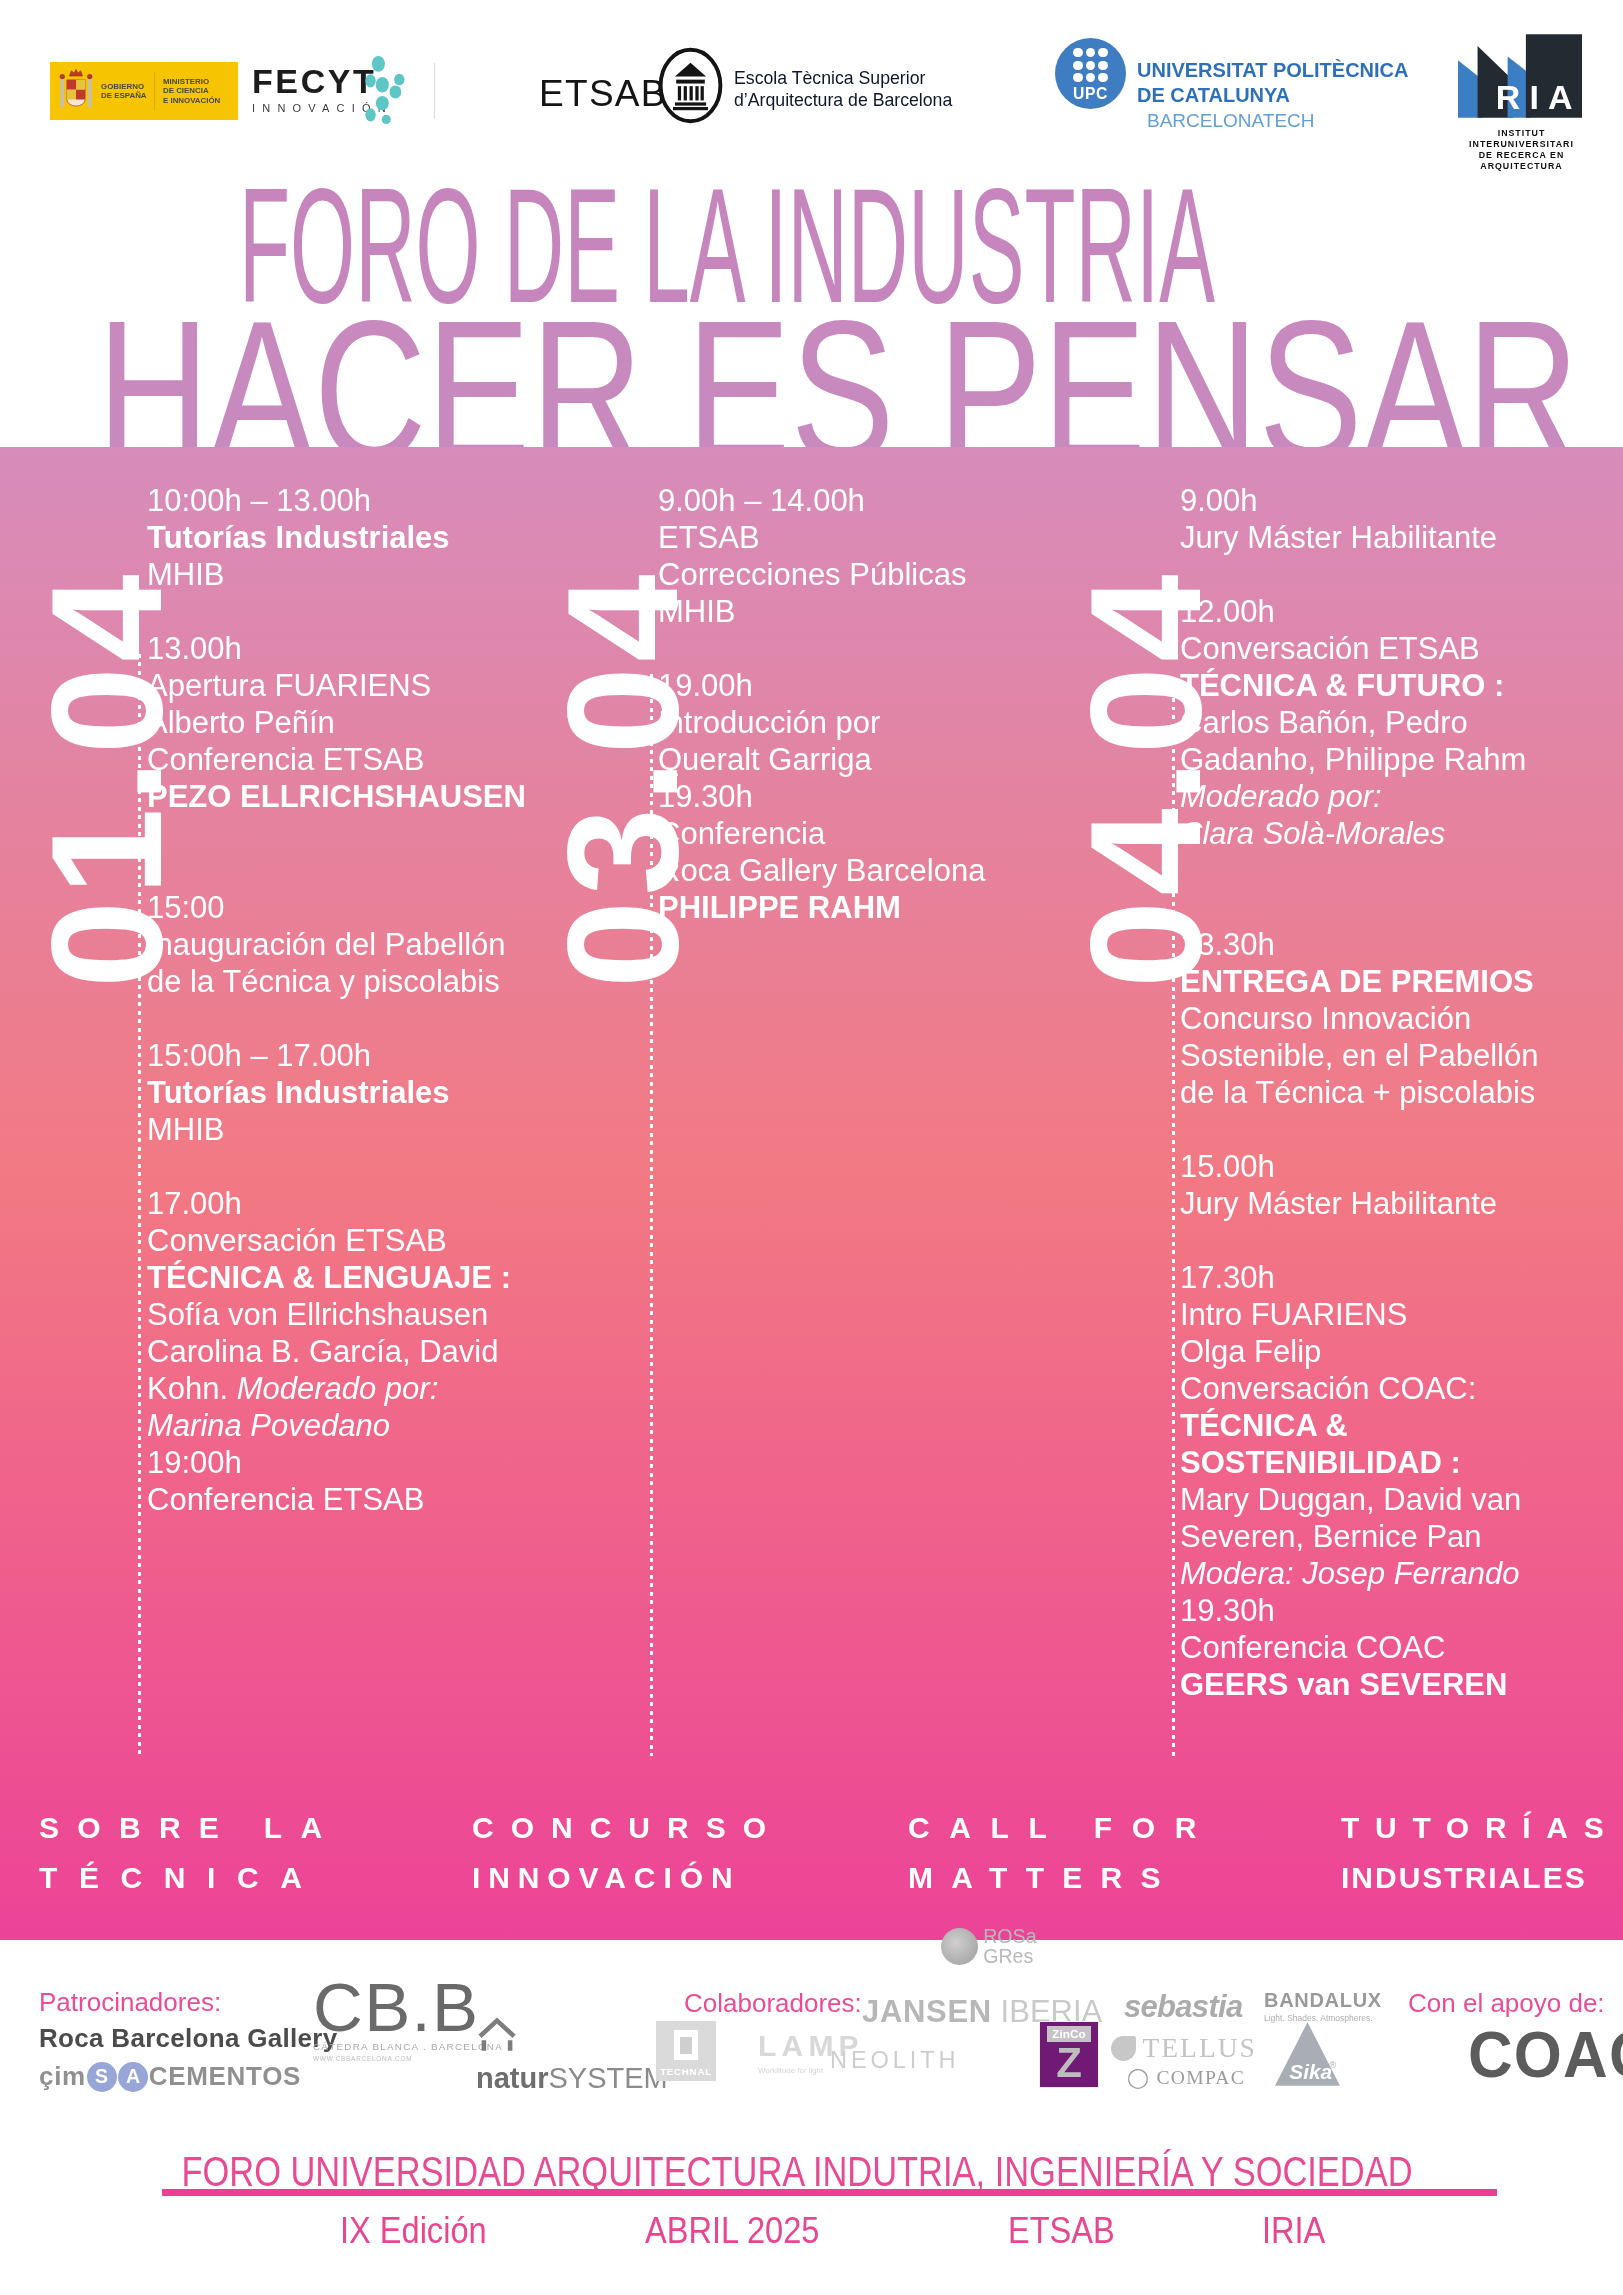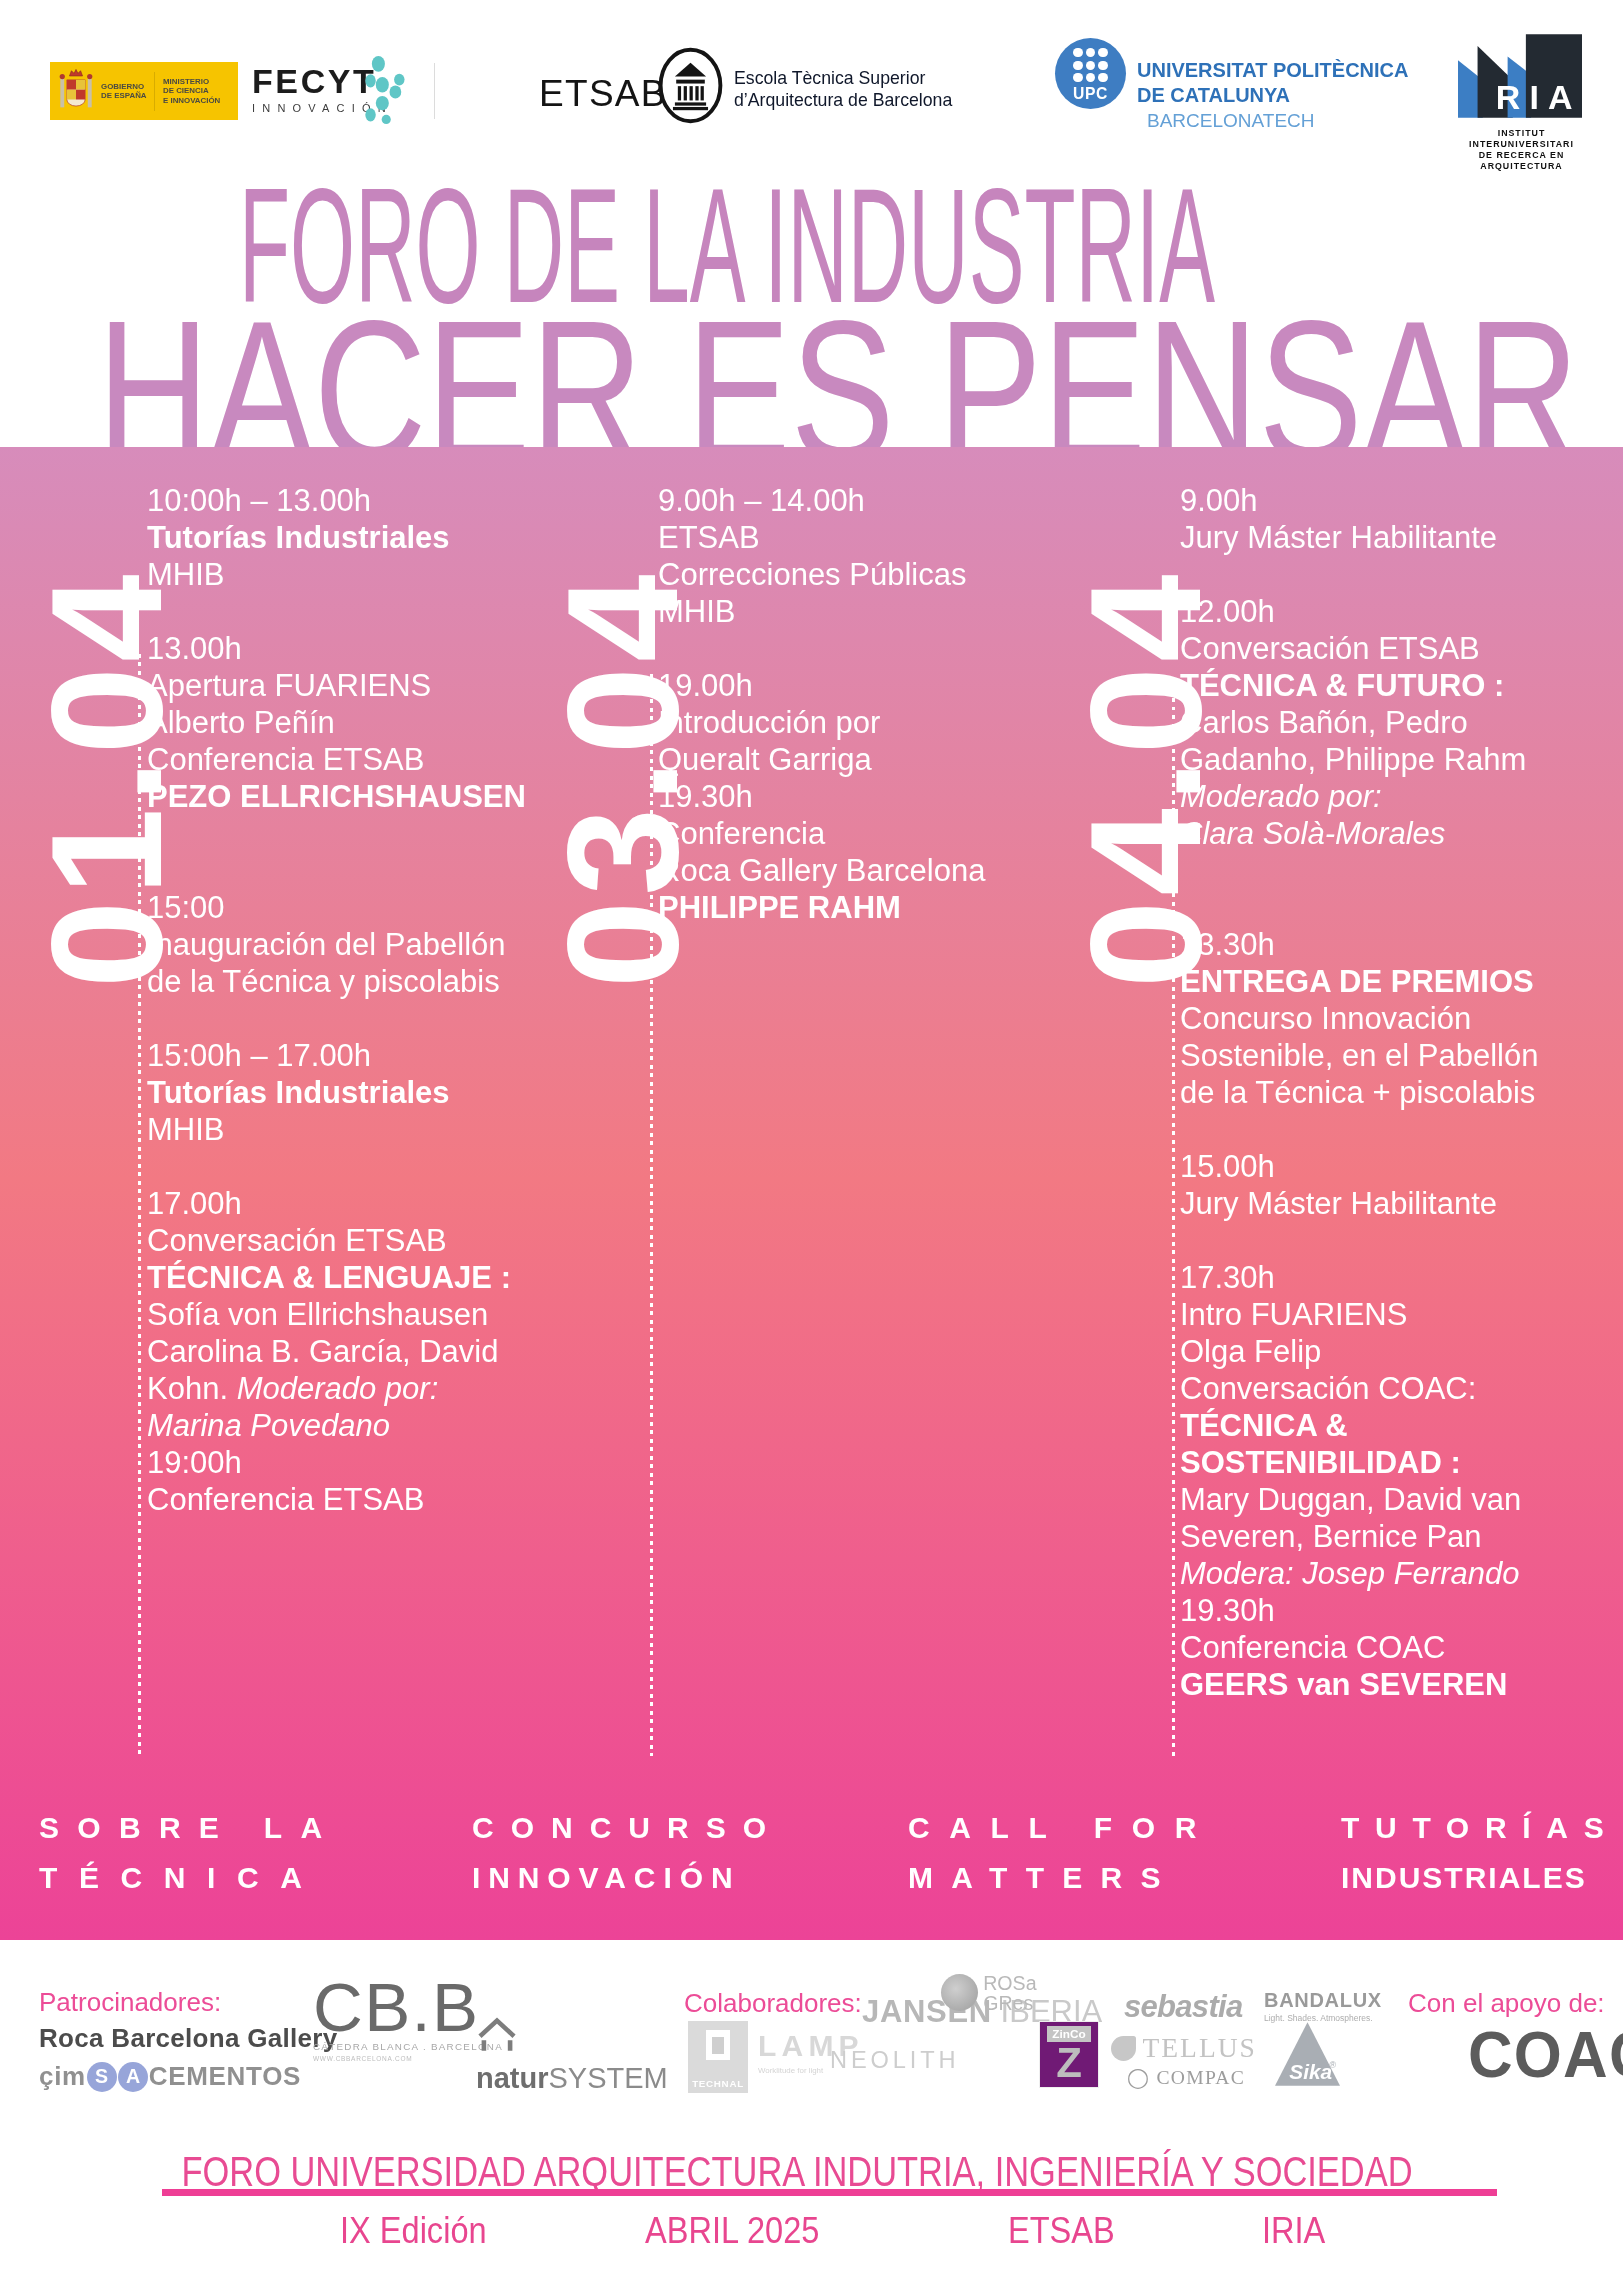--- a/index.html
+++ b/index.html
@@ -77,32 +77,32 @@
   .cimsa-ball{width:30px;height:30px;border-radius:50%;background:#97a5d9;color:#fff;font-size:19.6px;font-weight:700;display:flex;align-items:center;justify-content:center;margin:0 0.7px;}
   .cbb{position:absolute;left:313px;top:1975px;color:#6a6a6a;}
   .cbb-big{font-size:69px;font-weight:300;line-height:65px;letter-spacing:1.3px;}
   .cbb-sub{font-size:9.8px;letter-spacing:1.3px;color:#a8a8a8;margin-top:1.3px;}
   .cbb-url{font-size:6.5px;letter-spacing:0.7px;color:#bdbdbd;margin-top:2.6px;}
   .natur{position:absolute;left:476px;top:2014px;}
   .natur-txt{margin-top:8px;font-size:29px;}
   .natur-b{font-weight:700;color:#6e6e6e;}
   .natur-l{font-weight:300;color:#8b8b8b;}
 
-  .technal{position:absolute;left:688px;top:2021px;width:60px;height:72px;background:#dadada;display:flex;flex-direction:column;align-items:center;justify-content:flex-end;}
+  .technal{position:absolute;left:656px;top:2021px;width:60px;height:60px;background:#dadada;display:flex;flex-direction:column;align-items:center;justify-content:flex-end;}
   .technal-sq{position:absolute;top:9.2px;left:18.3px;width:23.6px;height:30px;background:#ffffff;display:flex;align-items:center;justify-content:center;}
   .technal-sq i{display:block;width:11.8px;height:17px;background:#cfcfcf;}
   .technal-name{font-size:9.8px;font-weight:700;color:#ffffff;margin-bottom:3.9px;letter-spacing:0.7px;}
   .lamp{position:absolute;left:758px;top:2029px;color:#d8d8d8;}
   .lamp-name{font-size:30px;font-weight:700;letter-spacing:5.2px;}
   .lamp-sub{font-size:7.9px;margin-top:2.6px;color:#d4d4d4;}
   .jansen{position:absolute;left:862px;top:1994px;font-size:31px;}
   .jansen-b{font-weight:700;color:#b7b7b7;letter-spacing:0.7px;}
   .jansen-l{font-weight:300;color:#c9c9c9;}
   .neolith{position:absolute;left:830px;top:2047px;font-size:23.6px;font-weight:400;color:#cdcdcd;letter-spacing:3.9px;}
-  .rosagres{position:absolute;left:941px;top:1974px;display:flex;align-items:flex-start;}
+  .rosagres{position:absolute;left:941px;top:1927px;display:flex;align-items:center;}
   .rosa-circle{width:37px;height:37px;border-radius:50%;background:radial-gradient(circle at 40% 40%,#cfcfcf 0,#ababab 70%);margin-right:5.2px;}
   .rosa-txt{font-size:19.6px;line-height:19.6px;color:#b9b9b9;font-weight:400;}
   .zinco{position:absolute;left:1039px;top:2021px;width:58px;height:65px;border:1.3px solid #efefef;background:#701a75;text-align:center;}
   .zinco-tab{display:inline-block;margin-top:3.9px;font-size:11.8px;font-weight:700;color:#ffffff;background:#c4c4c4;padding:1.3px 5.2px;}
   .zinco-z{font-size:42px;font-weight:700;color:#bdbdbd;line-height:41px;}
   .sebastia{position:absolute;left:1124px;top:1989px;font-size:31px;font-weight:700;font-style:italic;color:#ababab;letter-spacing:-0.7px;}
   .tellus{position:absolute;left:1111px;top:2032px;display:flex;align-items:center;}
   .tellus-leaf{width:25px;height:25px;border-radius:50% 10% 50% 50%;background:#c7c7c7;margin-right:6.5px;}
   .tellus-txt{font-family:"Liberation Serif",serif;font-size:27.5px;font-weight:400;color:#c3c3c3;letter-spacing:2px;}
   .compac{position:absolute;left:1127px;top:2066px;font-family:"Liberation Serif",serif;font-size:19.6px;color:#9d9d9d;letter-spacing:1.3px;}

